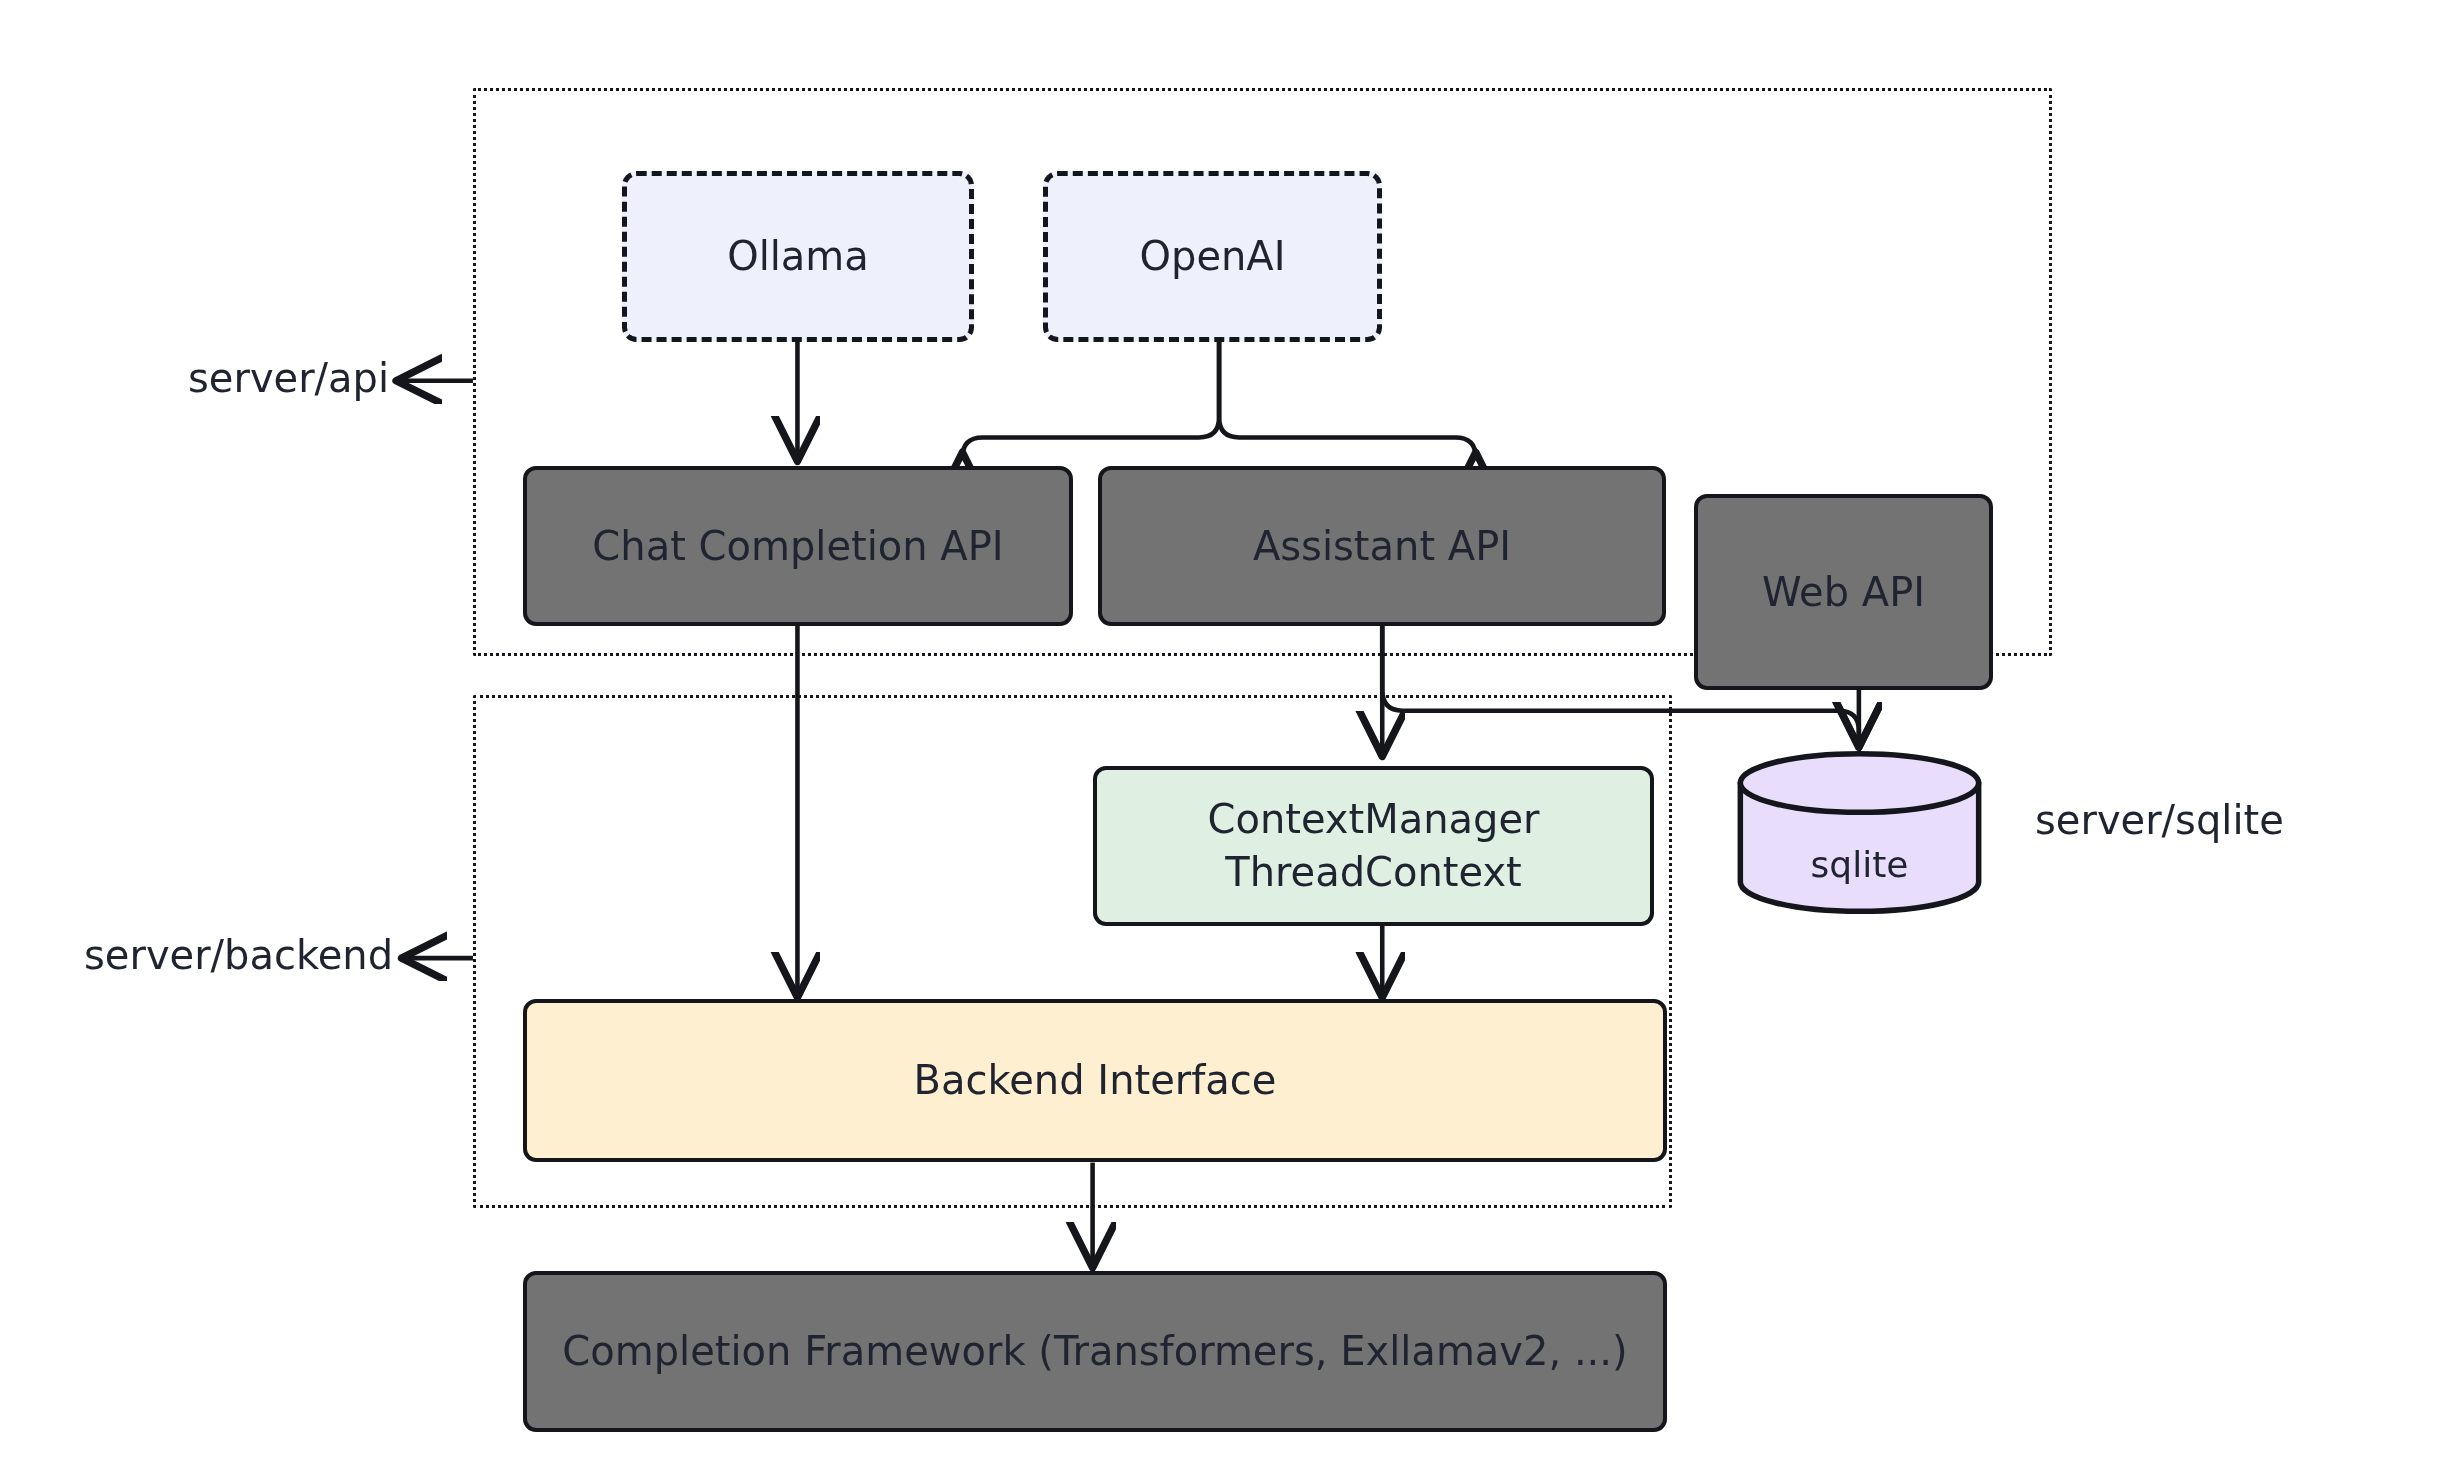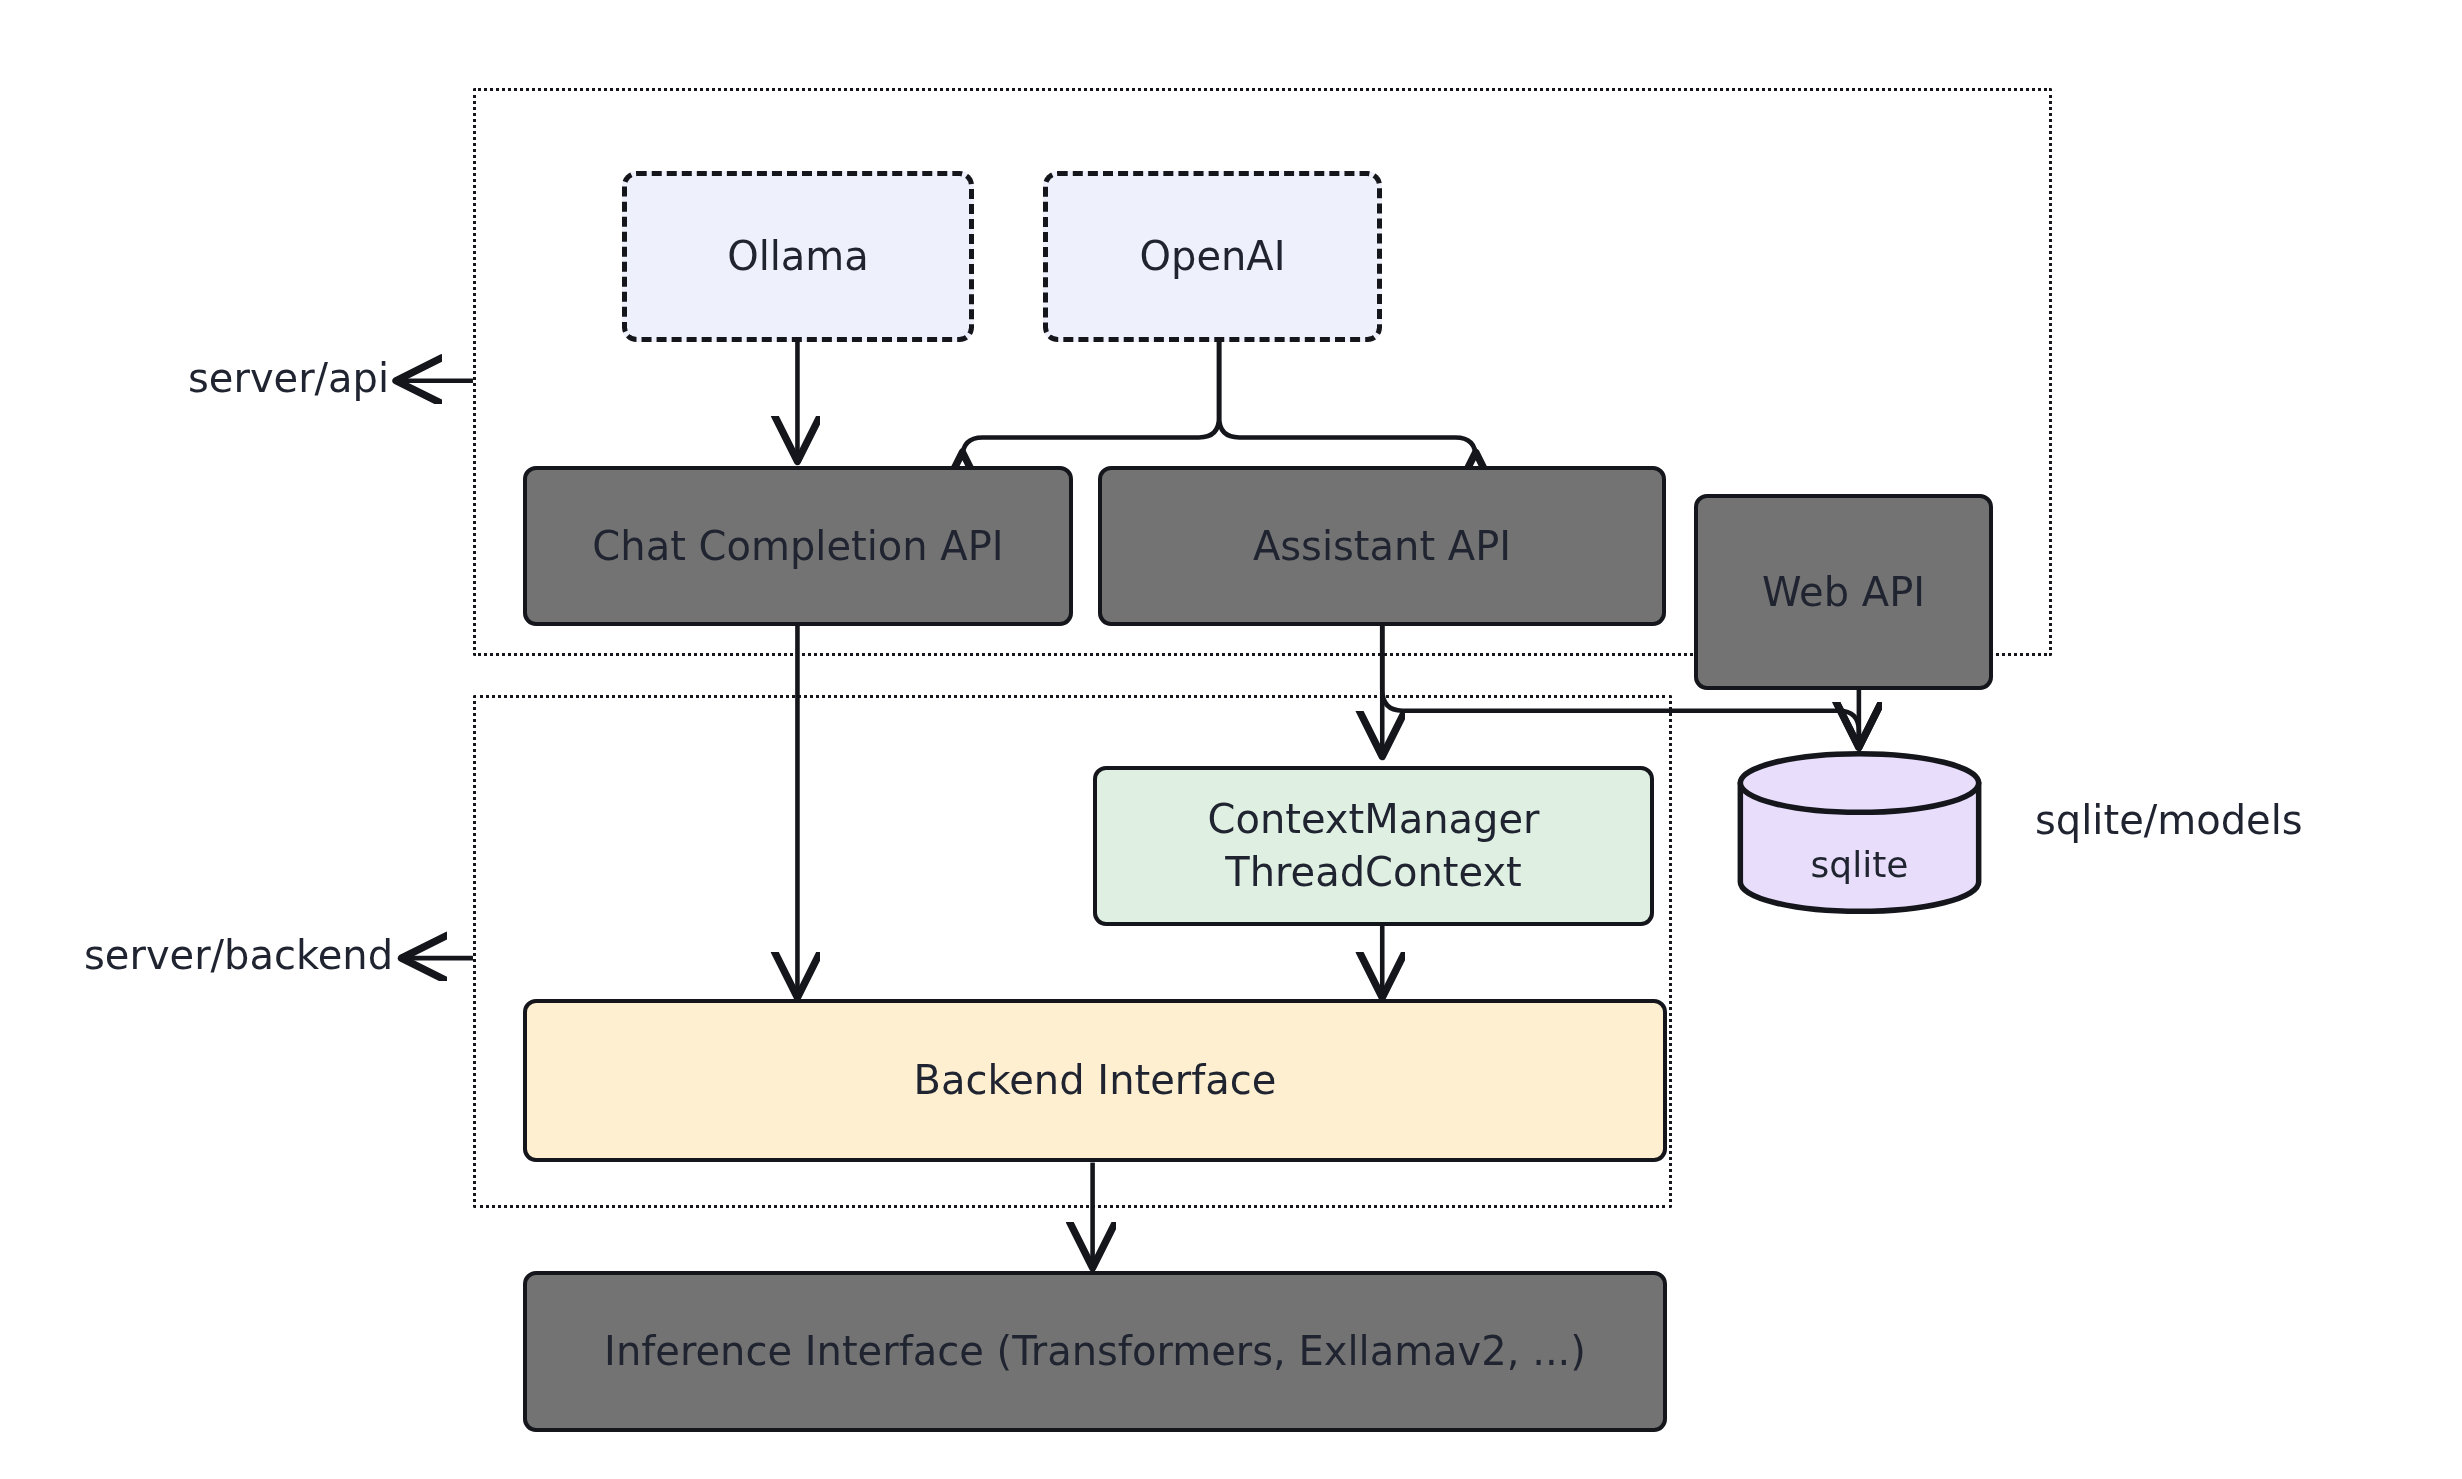--- a/index.html
+++ b/index.html
@@ -90,21 +90,21 @@
 <div id="canvas">
 
   <div class="group" style="left:473px; top:88px; width:1579px; height:568px;"></div>
 
   <div class="group" style="left:473px; top:695px; width:1199px; height:513px;"></div>
 
   <div class="group-label" style="left:188px; top:358px;">server/api</div>
 
   <div class="group-label" style="left:84px; top:935px;">server/backend</div>
 
-  <div class="group-label" style="left:2035px; top:800px;">sqlite/models</div>
+  <div class="group-label" style="left:2035px; top:800px;">server/sqlite</div>
 
   <svg class="edges" viewBox="0 0 2686 1614">
     <defs>
       <marker id="arrowhead" markerWidth="12" markerHeight="12" refX="9" refY="5" orient="auto" markerUnits="strokeWidth">
         <path d="M0,0 L10,5 L0,10" fill="none" stroke="#14161c" stroke-width="1.6" stroke-linecap="round" stroke-linejoin="round"></path>
       </marker>
     </defs>
     <g fill="none" stroke="#14161c" stroke-width="5" stroke-linecap="butt" stroke-linejoin="round">
 
       <path d="M870,372 L870,498" marker-end="url(#arrowhead)"></path>
@@ -160,17 +160,17 @@
       <ellipse cx="138" cy="36" rx="130" ry="32" fill="#e9ddfc" stroke="#14161c" stroke-width="6"></ellipse>
     </svg>
     <div class="cyl-label" style="top:94px; left:0;">sqlite</div>
   </div>
 
   <div class="node node-solid node-yellow" style="left:523px; top:999px; width:1144px; height:163px;">
     <span>Backend Interface</span>
   </div>
 
   <div class="node node-solid" style="left:523px; top:1271px; width:1144px; height:161px;">
-    <span>Inference Interface (Transformers, Exllamav2, ...)</span>
+    <span>Completion Framework (Transformers, Exllamav2, ...)</span>
   </div>
 
 </div>
 
 
 </body></html>

